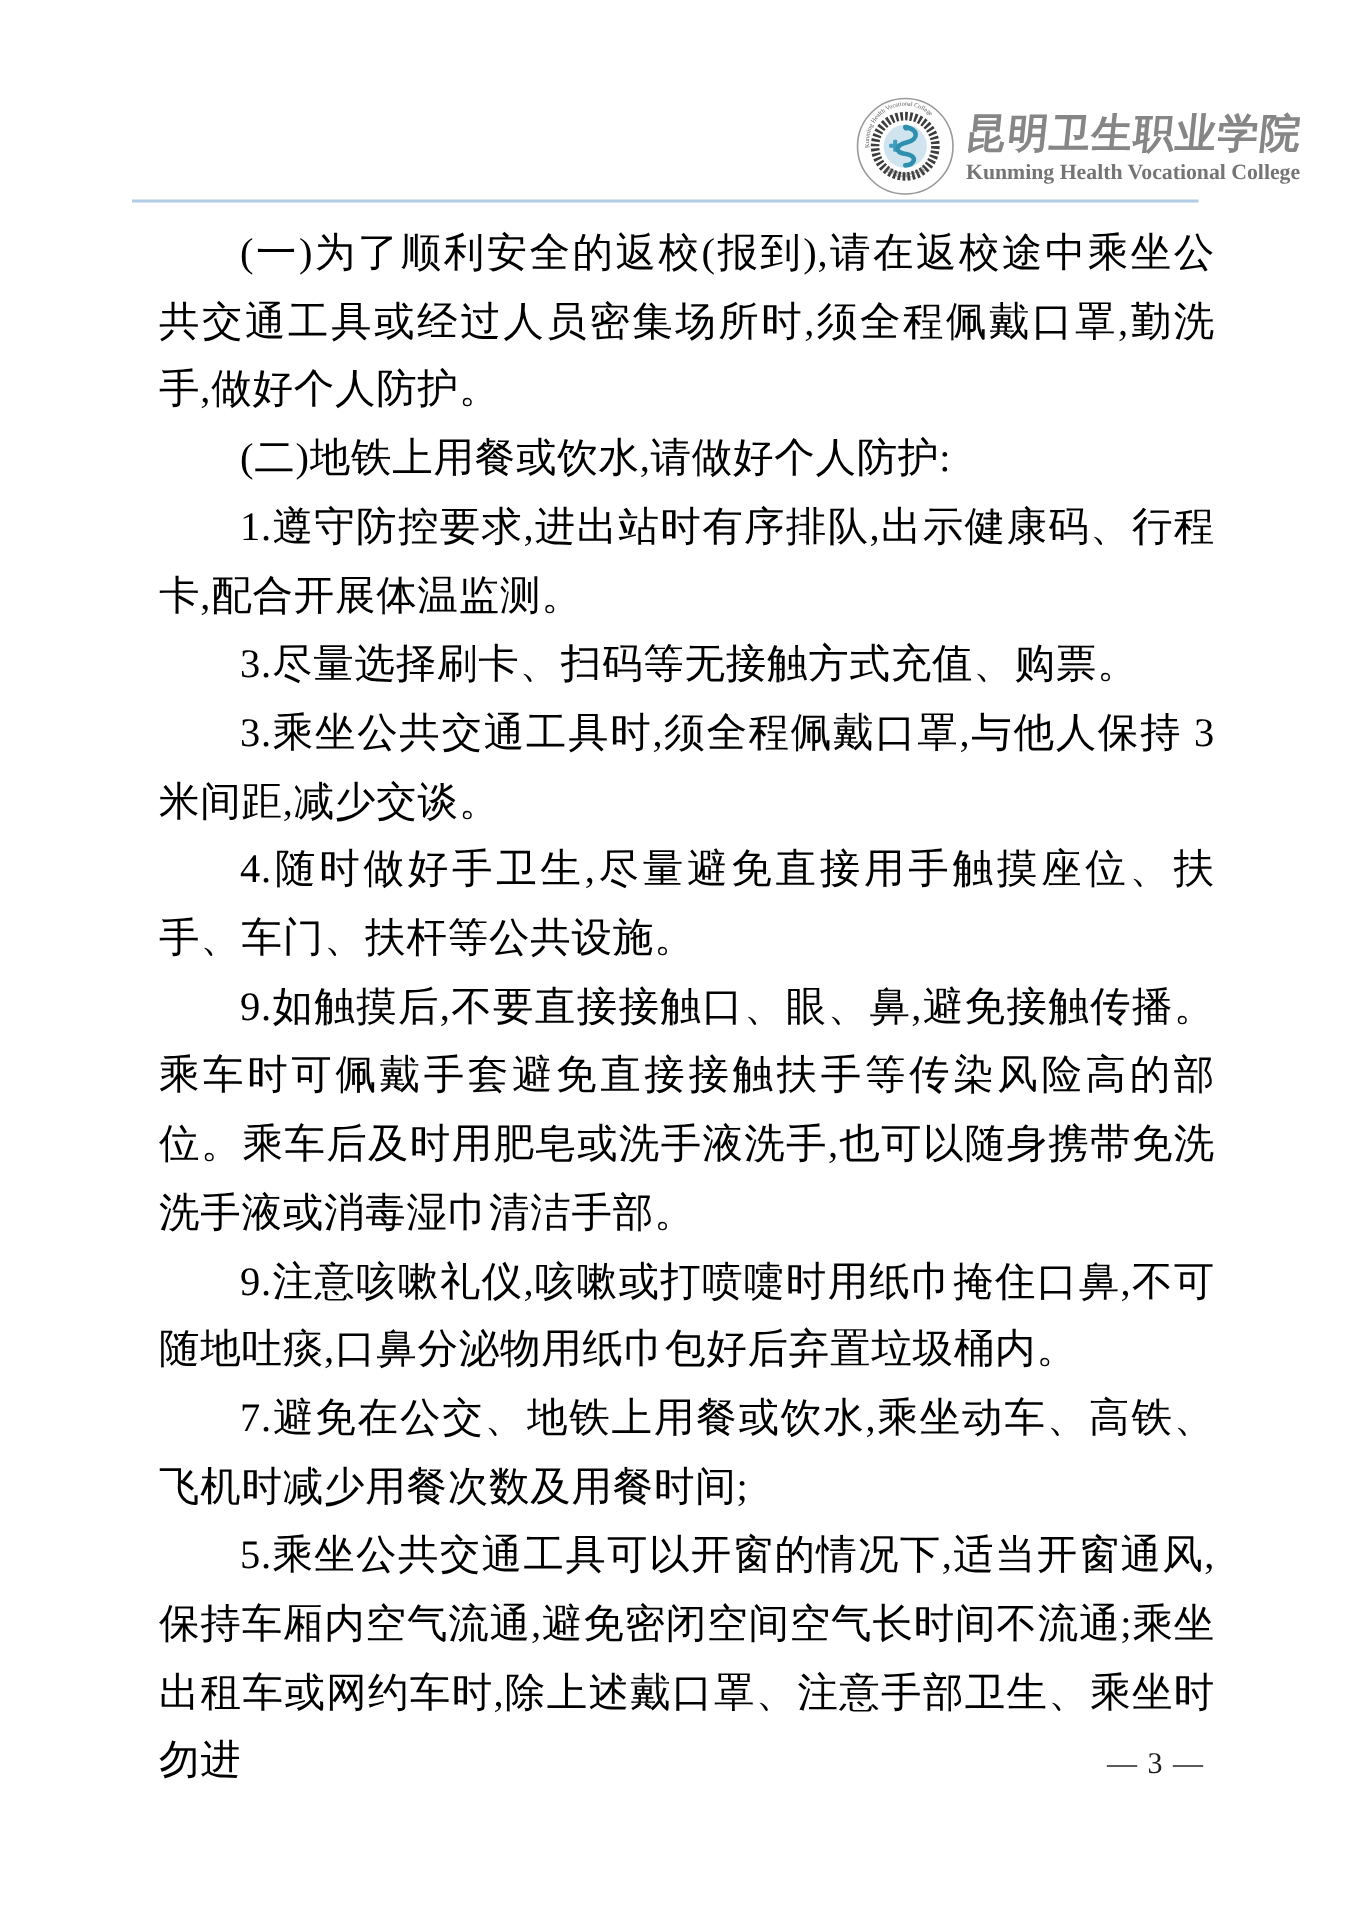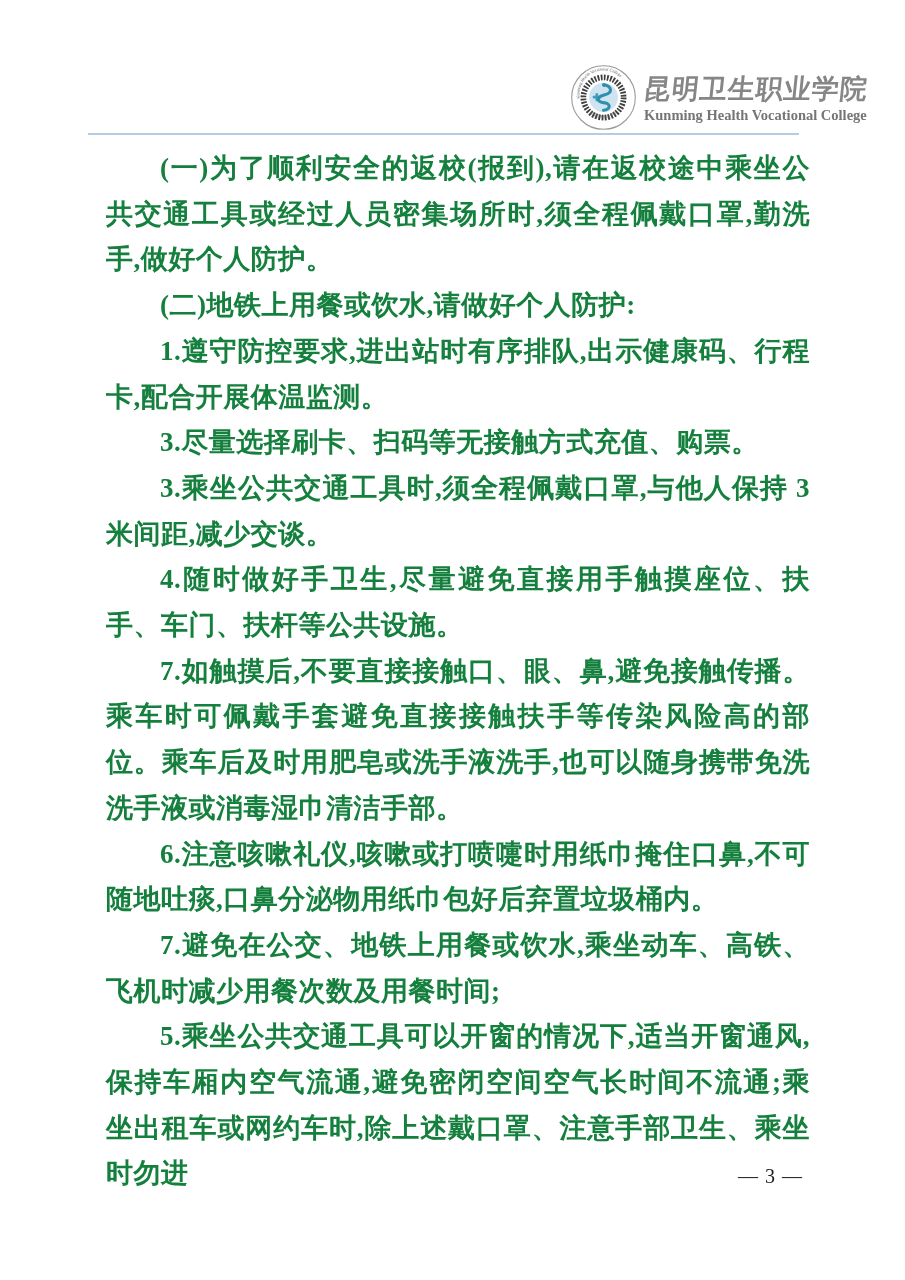--- a/index.html
+++ b/index.html
@@ -115,28 +115,28 @@
       </text>
     </svg>
     <div class="titles">
       <div class="title-zh">昆明卫生职业学院</div>
       <div class="title-en">Kunming Health Vocational College</div>
     </div>
   </div>
 
   <div class="header-rule" style="background: rgb(179, 205, 230);"></div>
 
-  <div class="content" style="color: #15803d; font-weight: bold;">
+  <div class="content" style="color: #000000;">
     <p>(一)为了顺利安全的返校(报到),请在返校途中乘坐公共交通工具或经过人员密集场所时,须全程佩戴口罩,勤洗手,做好个人防护。</p>
     <p>(二)地铁上用餐或饮水,请做好个人防护:</p>
     <p>1.遵守防控要求,进出站时有序排队,出示健康码、行程卡,配合开展体温监测。</p>
     <p>3.尽量选择刷卡、扫码等无接触方式充值、购票。</p>
     <p>3.乘坐公共交通工具时,须全程佩戴口罩,与他人保持 3 米间距,减少交谈。</p>
     <p>4.随时做好手卫生,尽量避免直接用手触摸座位、扶手、车门、扶杆等公共设施。</p>
-    <p>7.如触摸后,不要直接接触口、眼、鼻,避免接触传播。乘车时可佩戴手套避免直接接触扶手等传染风险高的部位。乘车后及时用肥皂或洗手液洗手,也可以随身携带免洗洗手液或消毒湿巾清洁手部。</p>
-    <p>6.注意咳嗽礼仪,咳嗽或打喷嚏时用纸巾掩住口鼻,不可随地吐痰,口鼻分泌物用纸巾包好后弃置垃圾桶内。</p>
+    <p>9.如触摸后,不要直接接触口、眼、鼻,避免接触传播。乘车时可佩戴手套避免直接接触扶手等传染风险高的部位。乘车后及时用肥皂或洗手液洗手,也可以随身携带免洗洗手液或消毒湿巾清洁手部。</p>
+    <p>9.注意咳嗽礼仪,咳嗽或打喷嚏时用纸巾掩住口鼻,不可随地吐痰,口鼻分泌物用纸巾包好后弃置垃圾桶内。</p>
     <p>7.避免在公交、地铁上用餐或饮水,乘坐动车、高铁、飞机时减少用餐次数及用餐时间;</p>
     <p>5.乘坐公共交通工具可以开窗的情况下,适当开窗通风,保持车厢内空气流通,避免密闭空间空气长时间不流通;乘坐出租车或网约车时,除上述戴口罩、注意手部卫生、乘坐时勿进</p>
   </div>
 
   <div class="footer">— 3 —</div>
 
 </div>
 
 </body></html>

